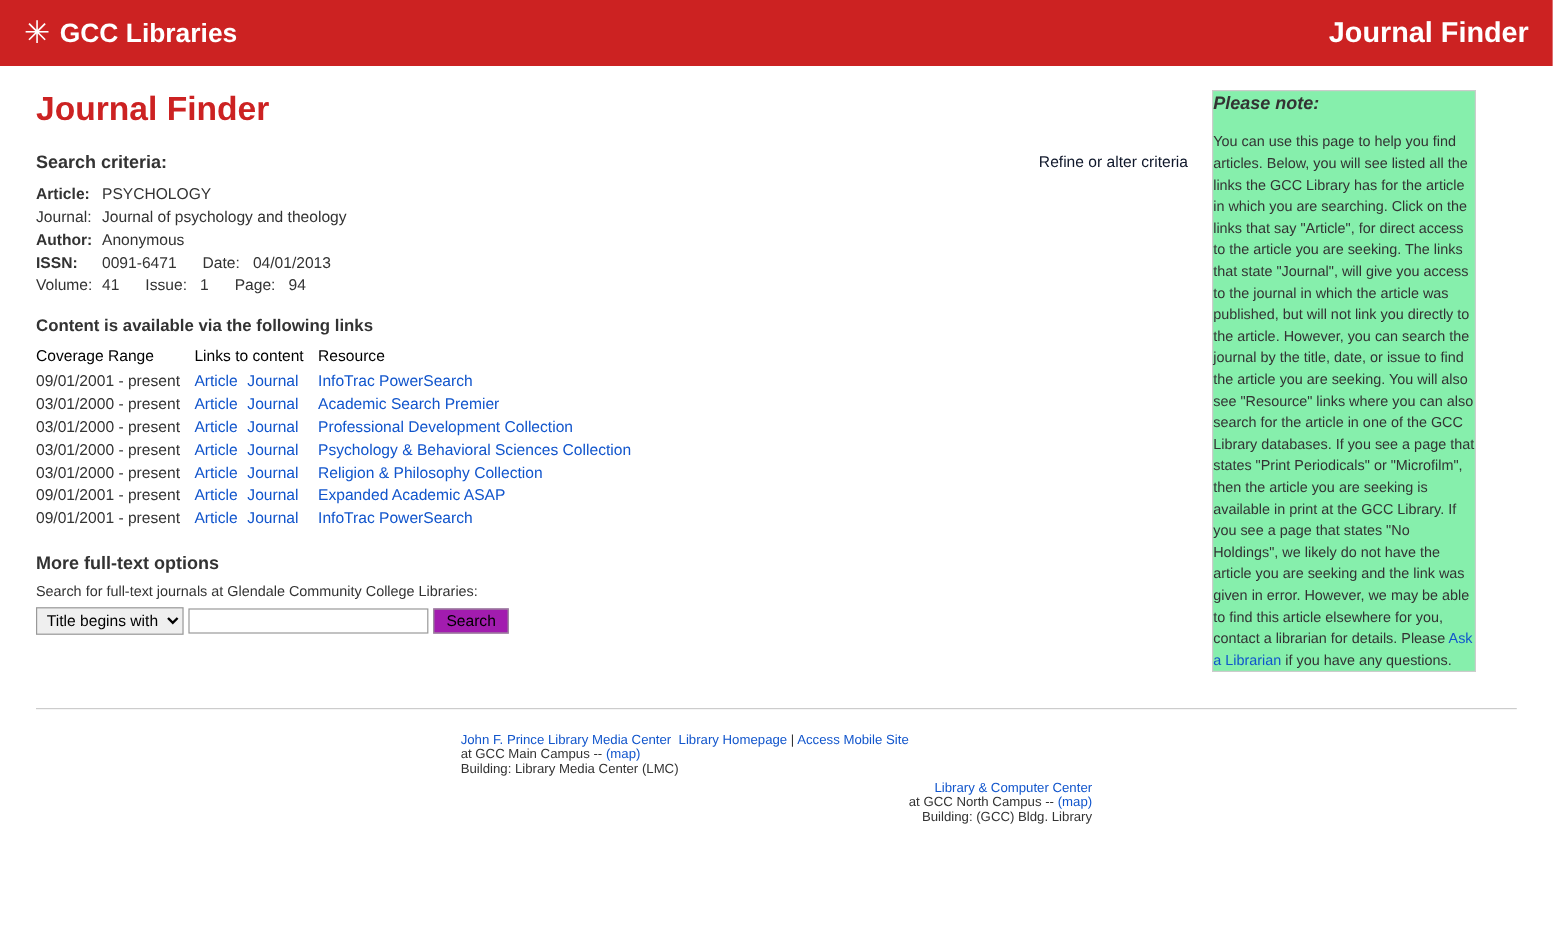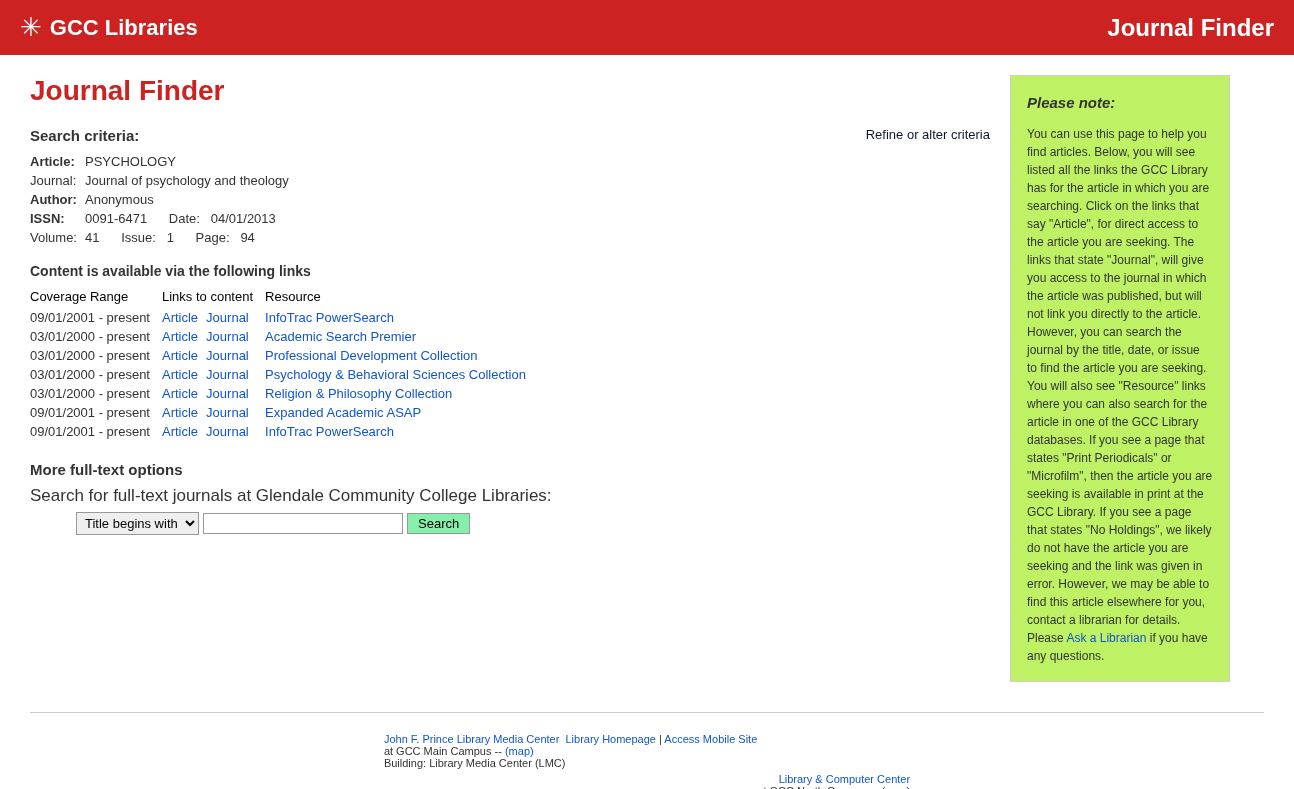--- a/index.html
+++ b/index.html
@@ -115,54 +115,52 @@
     .more-heading {
       font-size: 15px;
       font-weight: bold;
       margin-bottom: 8px;
     }
     .catalog-search-row {
       margin-bottom: 10px;
       font-size: 13px;
     }
     .fulltext-search-label {
-      font-size: 17px;
+      font-size: 12px;
       margin-bottom: 6px;
     }
     .search-row {
       display: flex;
       align-items: center;
       gap: 4px;
     }
     .search-select {
       padding: 2px 4px;
       font-size: 13px;
       border: 1px solid #999;
-      margin-left: 46px;
     }
     .search-input {
       padding: 2px 4px;
       font-size: 13px;
       border: 1px solid #999;
       width: 200px;
     }
     .search-button {
       padding: 2px 10px;
       font-size: 13px;
       border: 1px solid #999;
-      background: #86efac;
+      background: #a21caf;
       cursor: pointer;
     }
 
     
     #sidebar-note {
       width: 220px;
-      background: #bef264;
+      background: #86efac;
       border: 1px solid #ccc;
-      padding: 16px;
       font-size: 12px;
       line-height: 1.5;
       flex-shrink: 0;
     }
     #sidebar-note-heading {
       font-size: 15px;
       font-weight: bold;
       font-style: italic;
       margin-bottom: 10px;
     }

